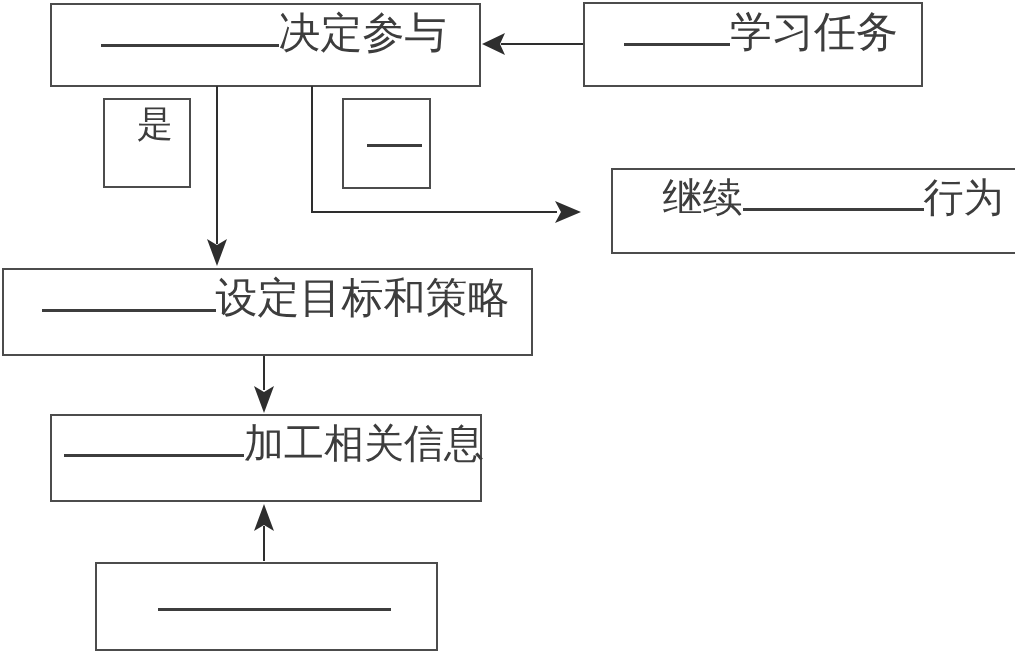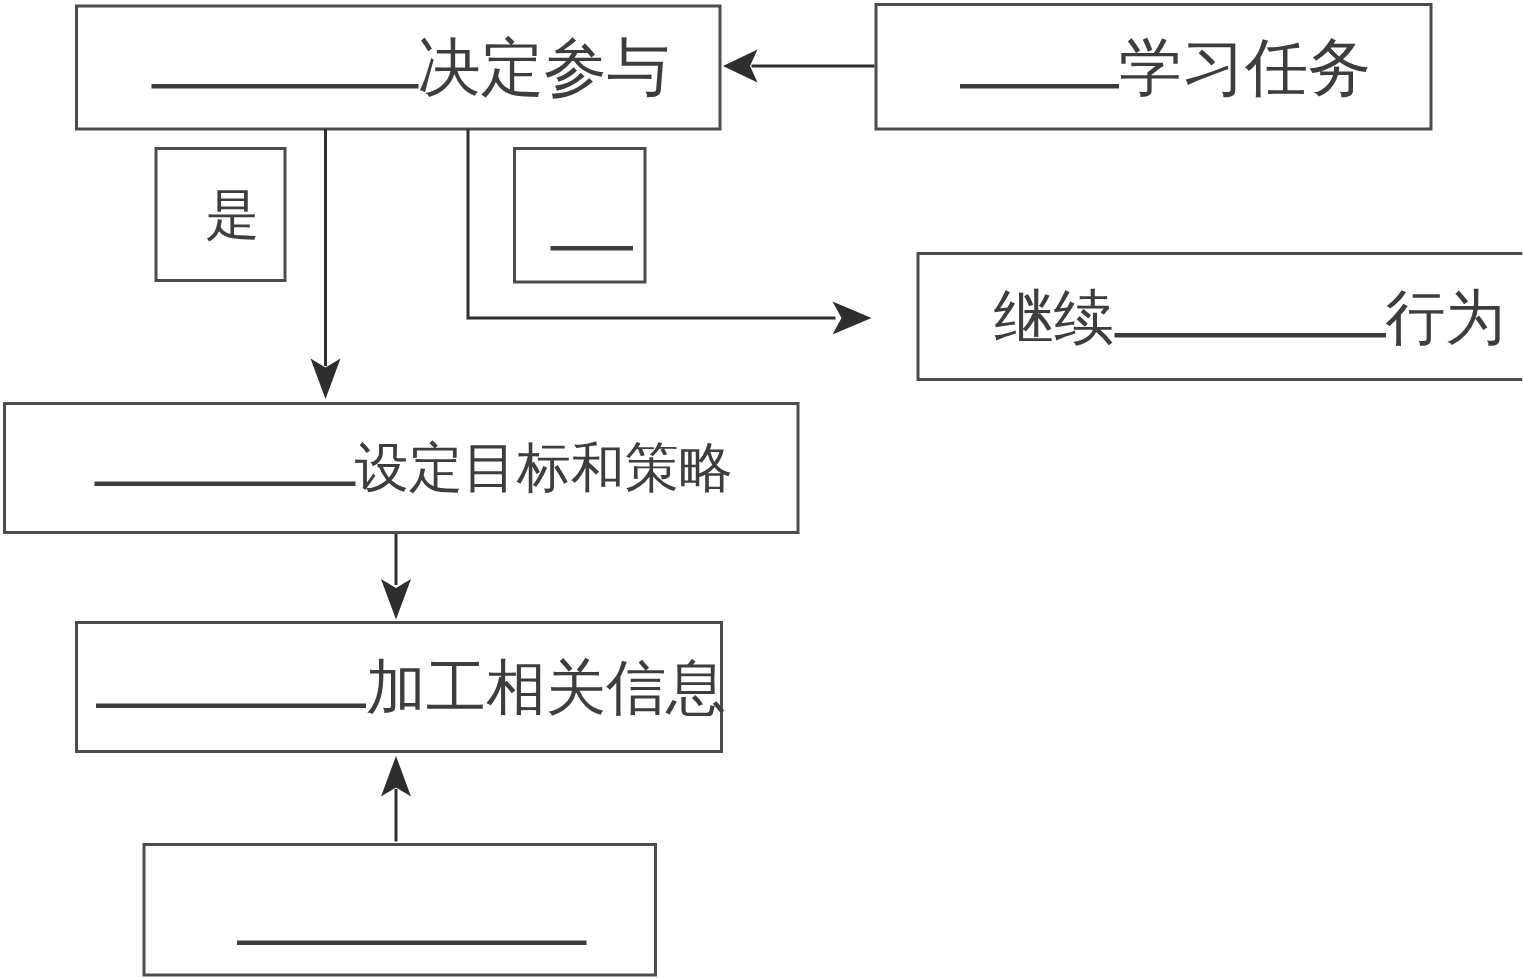--- a/index.html
+++ b/index.html
@@ -21,41 +21,41 @@
     background: var(--background);
     overflow: hidden;
   }
   .node {
     position: absolute;
     box-sizing: border-box;
     border: 2px solid var(--border);
     background: var(--background);
     color: var(--text);
     display: flex;
-    align-items: center;
+    align-items: flex-start;
     justify-content: center;
     white-space: nowrap;
     padding-left: 16px;
   }
   .content {
     display: inline-block;
     text-align: center;
   }
   .blank {
     display: inline-block;
     height: 2px;
     border-bottom: 3px solid var(--text);
   }
   
   #node-decide   { left: 50px;  top: 3px;   width: 431px; height: 84px; font-size: 42px; }
-  #node-task     { left: 583px; top: 2px;   width: 372px; height: 85px; font-size: 42px; }
+  #node-task     { left: 583px; top: 2px;   width: 340px; height: 85px; font-size: 42px; }
   #node-yes      { left: 103px; top: 98px;  width: 88px;  height: 90px; font-size: 36px; }
   #node-branch   { left: 342px; top: 98px;  width: 89px;  height: 91px; }
   #node-continue { left: 611px; top: 168px; width: 428px; height: 86px; font-size: 40px; }
-  #node-goals    { left: 2px;   top: 268px; width: 531px; height: 88px; font-size: 36px; }
+  #node-goals    { left: 2px;   top: 268px; width: 531px; height: 88px; font-size: 42px; }
   #node-process  { left: 50px;  top: 414px; width: 432px; height: 88px; font-size: 40px; }
   #node-source   { left: 95px;  top: 562px; width: 343px; height: 89px; }
 
   #node-decide  .blank { width: 178px; }
   #node-task    .blank { width: 106px; }
   #node-branch  .blank { width: 55px;  margin-top: 42px; }
   #node-continue .blank { width: 181px; }
   #node-goals   .blank { width: 174px; }
   #node-process .blank { width: 180px; }
   #node-source  .blank { width: 233px; margin-top: 42px; }

